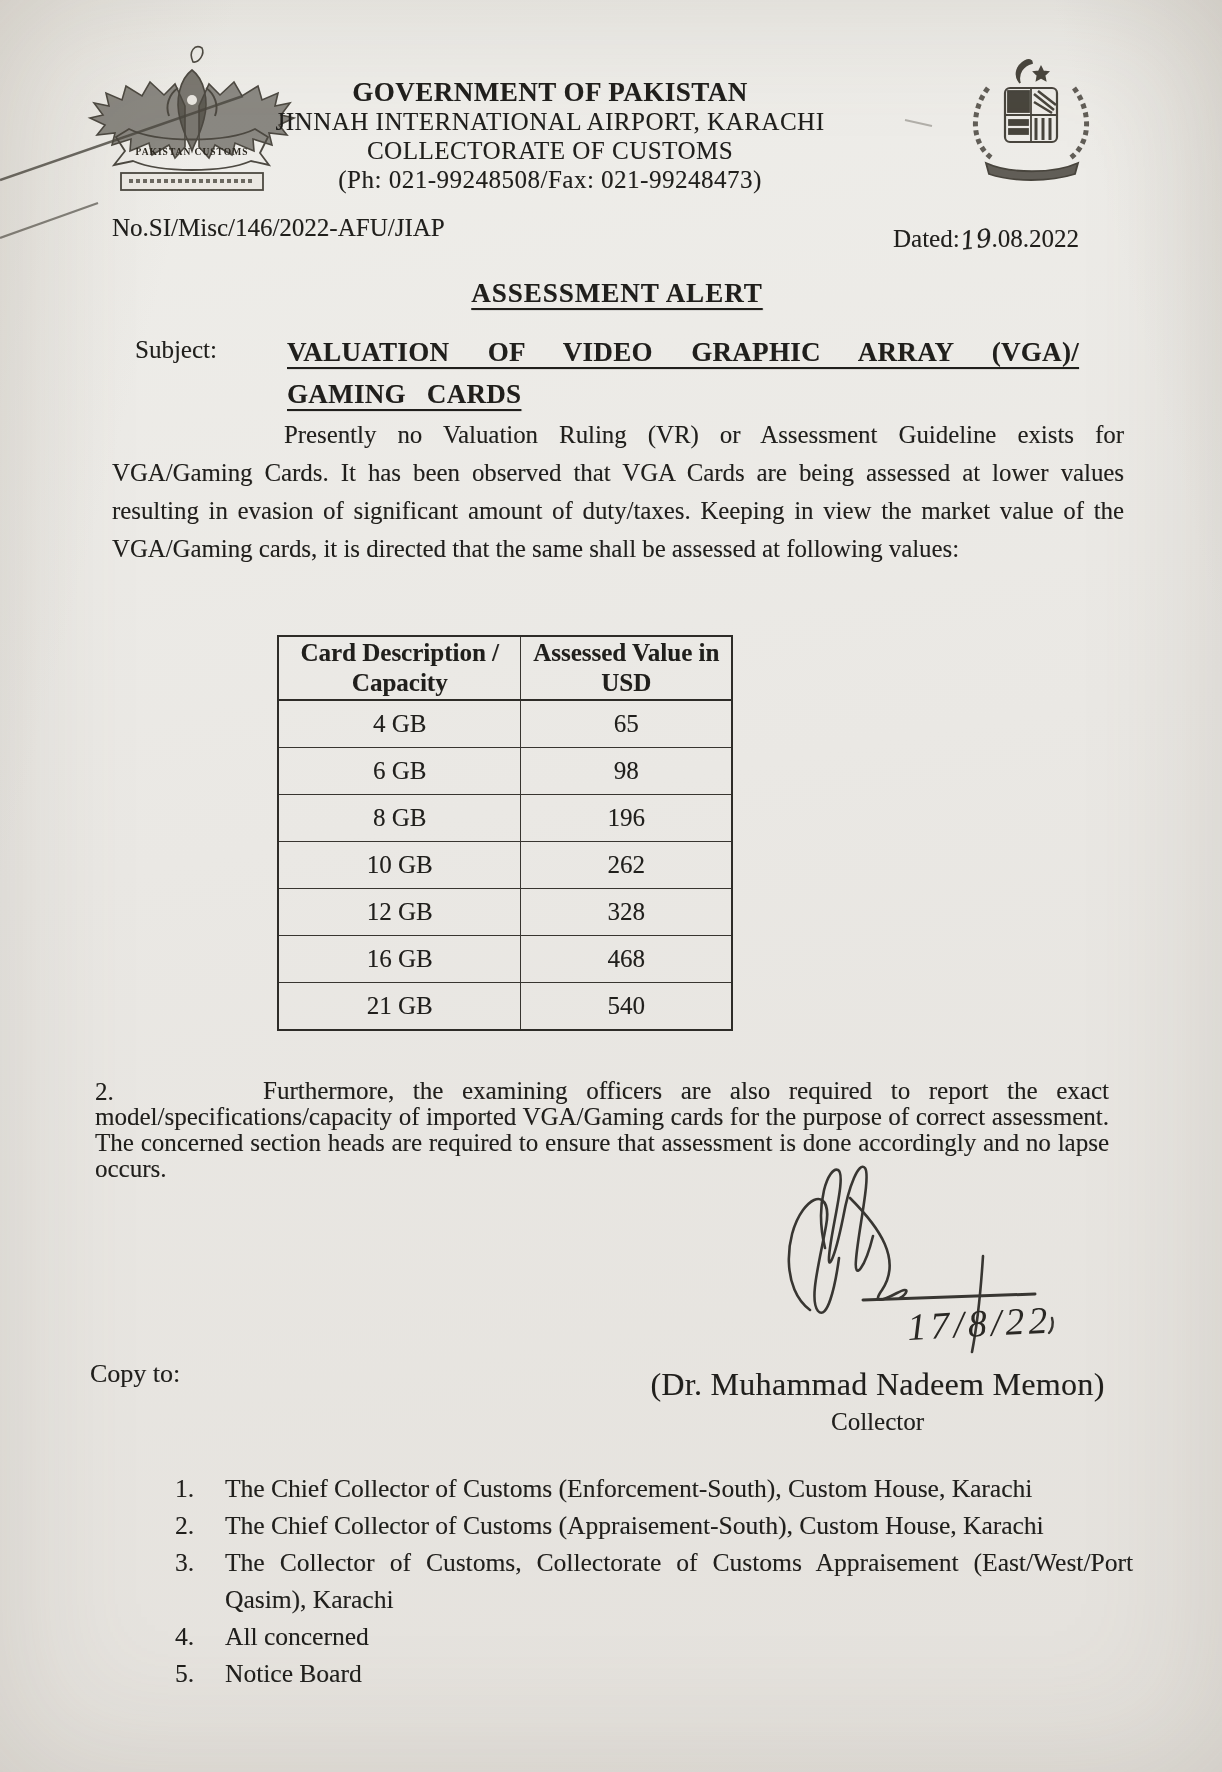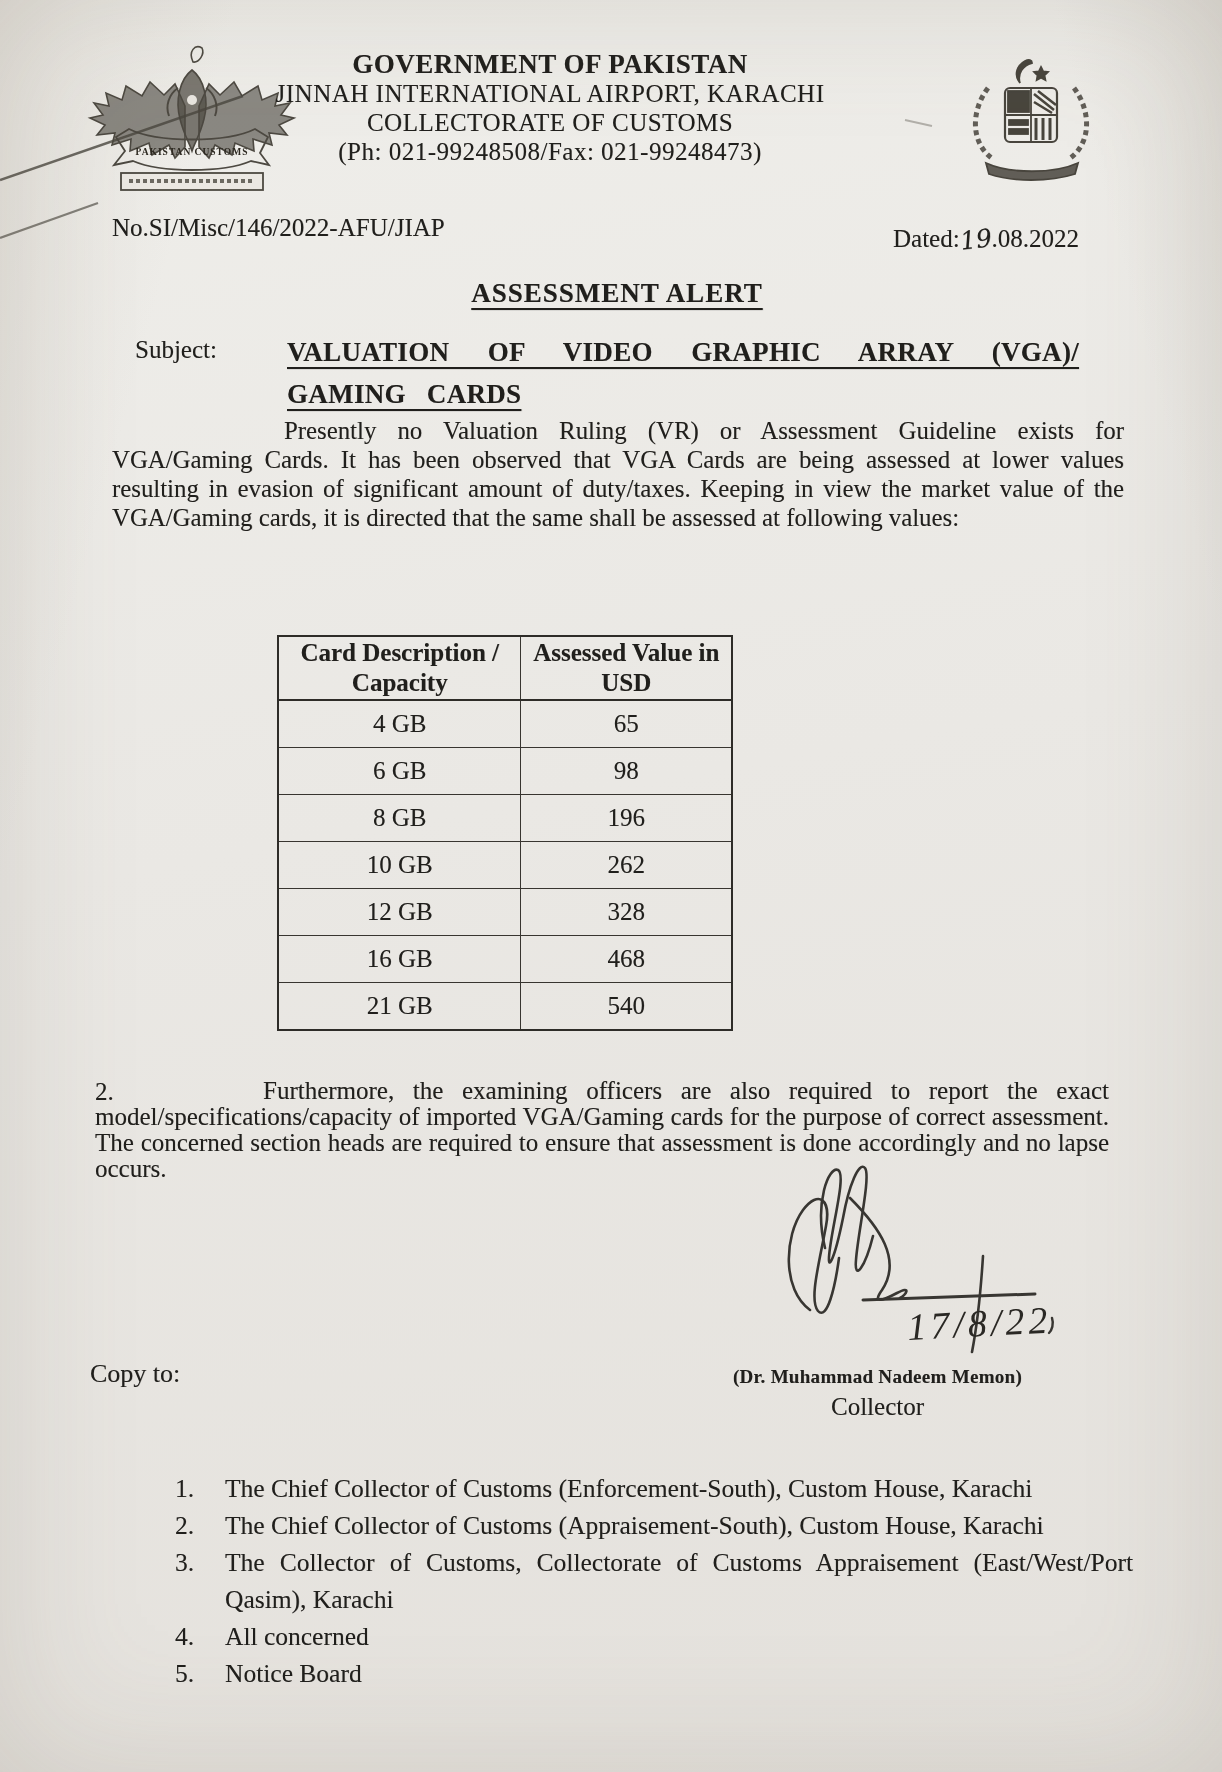--- a/index.html
+++ b/index.html
@@ -12,44 +12,44 @@
     font-family:"Liberation Serif","DejaVu Serif",serif;
     color:#201f1c;
   }
   #page::after{content:"";position:absolute;inset:0;pointer-events:none;
     box-shadow:inset 0 0 140px rgba(110,100,85,.18);}
   .abs{position:absolute;}
   .ink{color:#201f1c;text-shadow:0.3px 0.3px 0.6px rgba(40,38,34,.35);}
   .b{font-weight:bold;}
   .u{text-decoration:underline;text-decoration-thickness:2px;text-underline-offset:6px;}
   #header-text{left:240px;top:50px;width:620px;text-align:center;line-height:29px;}
-  #header-text .h1{font-size:27px;letter-spacing:.5px;}
+  #header-text .h1{font-size:27px;letter-spacing:.5px;margin-top:28px;}
   #header-text .h2{font-size:25px;letter-spacing:.5px;}
   #ref-no{left:112px;top:214px;font-size:25px;}
   #dated{left:893px;top:224px;font-size:25px;}
   .hand{display:inline-block;font-style:italic;transform:rotate(-7deg) translateY(1px);
     font-family:"DejaVu Serif",serif;}
   #title{left:397px;top:278px;width:440px;text-align:center;font-size:27px;letter-spacing:1px;}
   #subject-label{left:135px;top:336px;font-size:25px;}
   #subject-text{left:287px;top:331px;width:792px;font-size:27px;line-height:42px;
     text-align:justify;word-spacing:14px;letter-spacing:.3px;}
-  #para1{left:112px;top:416px;width:1012px;font-size:24.8px;line-height:29px;
+  #para1{left:112px;top:416px;width:1012px;font-size:24.8px;line-height:38px;
     text-align:justify;text-indent:172px;}
   #valuation-table{left:277px;top:635px;width:456px;border-collapse:collapse;
     border:2.5px solid #2e2c28;}
   #valuation-table th,#valuation-table td{border:1.6px solid #383530;text-align:center;
     font-size:25px;color:#201f1c;text-shadow:0.3px 0.3px 0.6px rgba(40,38,34,.35);}
   #valuation-table th{height:60px;line-height:30px;font-weight:bold;border-bottom:2.4px solid #2e2c28;margin-left:17px;}
   #valuation-table td{height:44px;}
   #valuation-table col.c1{width:244px;} #valuation-table col.c2{width:212px;}
   #para2-number{left:95px;top:1078px;font-size:25px;}
   #para2{left:95px;top:1078px;width:1014px;font-size:25px;line-height:26px;
     text-align:justify;text-indent:168px;}
   #signatory{left:640px;top:1366px;width:475px;text-align:center;}
-  #signatory .name{font-size:19px;font-weight:bold;letter-spacing:.3px;}
+  #signatory .name{font-size:32px;font-weight:normal;letter-spacing:.3px;}
   #signatory .role{font-size:25px;margin-top:5px;}
   #copy-to-label{left:90px;top:1359px;font-size:26px;}
   #copy-list{left:175px;top:1470px;width:958px;list-style:none;margin:0;padding:0;}
   #copy-list li{display:flex;line-height:37px;font-size:25.5px;}
   #copy-list .num{width:50px;flex:0 0 50px;}
   #copy-list .itext{flex:1;text-align:justify;}
   svg text{font-family:"Liberation Serif","DejaVu Serif",serif;}
   .noptr{pointer-events:none;}
 </style>
 </head>

